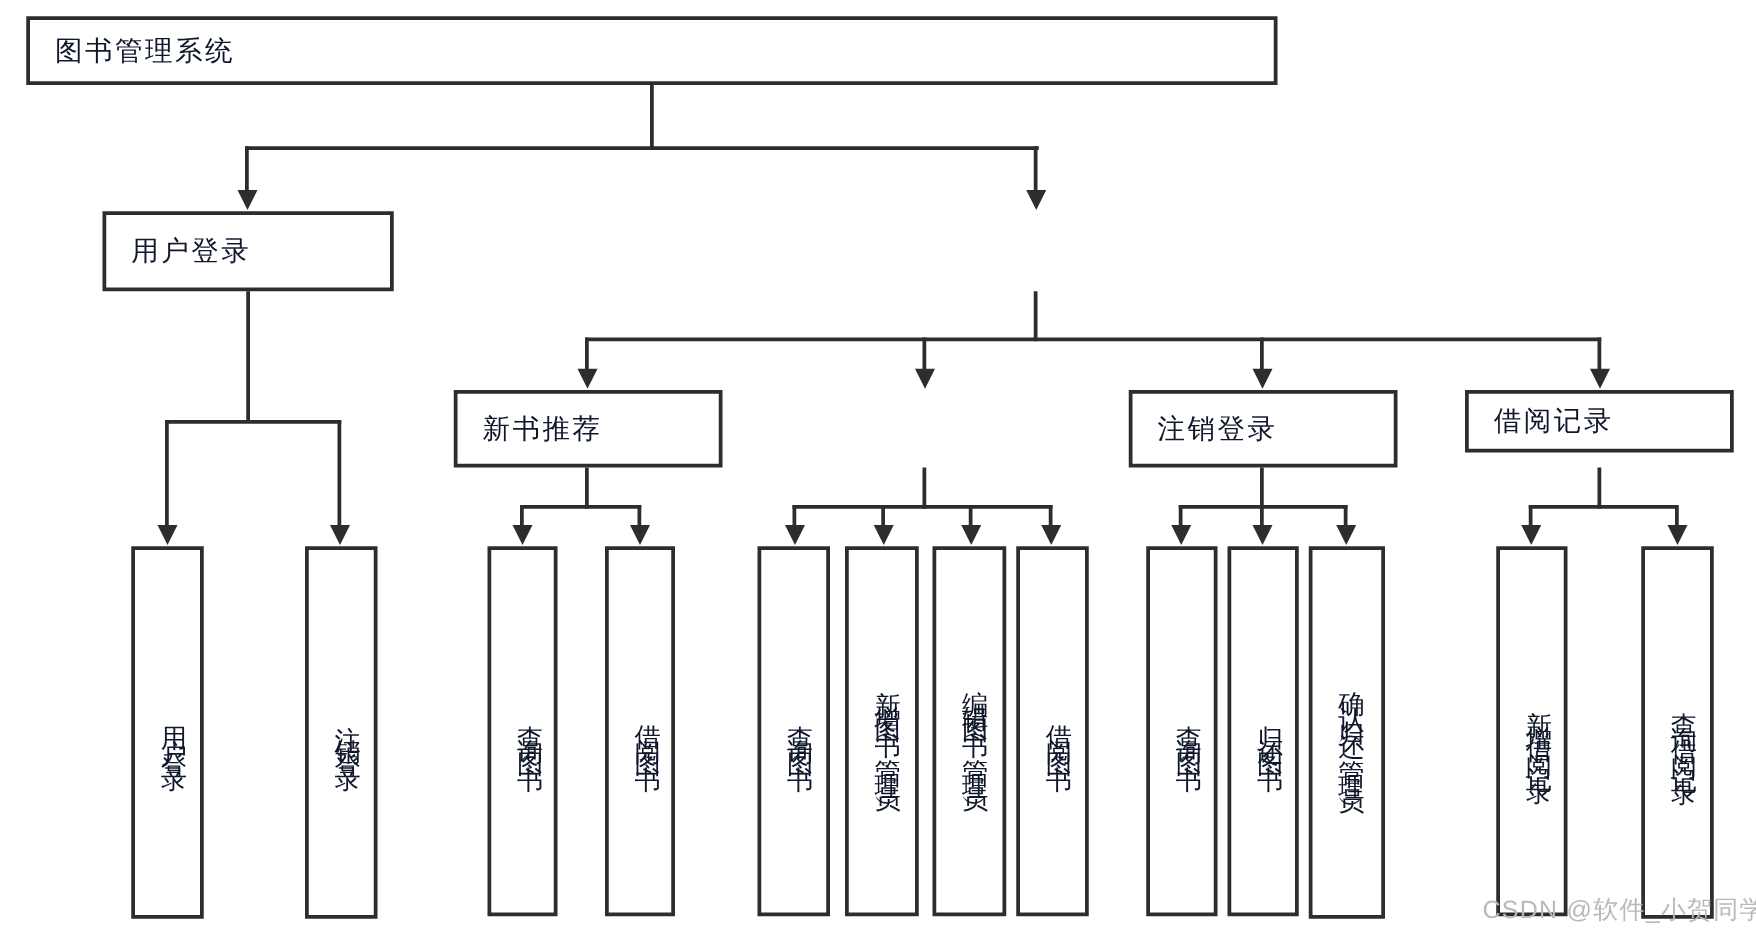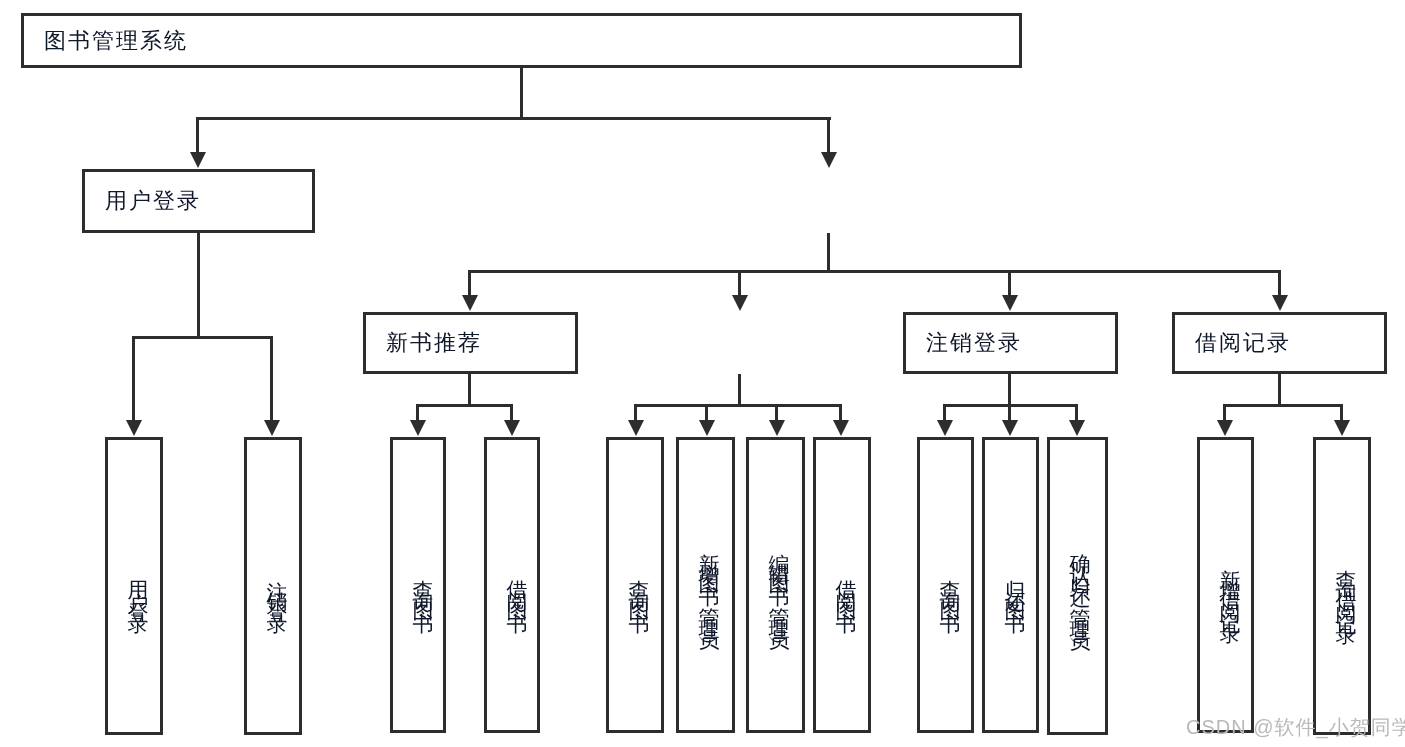--- a/index.html
+++ b/index.html
@@ -88,21 +88,21 @@
   <div class="ahead" style="left:1002px; top:295px;"></div>
   <div class="vline" style="left:1278px; top:270px; height:28px;"></div>
   <div class="ahead" style="left:1272px; top:295px;"></div>
 
   <div class="box hbox" style="left:363px; top:312px; width:215px; height:62px;">
     <span>新书推荐</span>
   </div>
   <div class="box hbox" style="left:903px; top:312px; width:215px; height:62px;">
     <span>注销登录</span>
   </div>
-  <div class="box hbox" style="left:1172px; top:312px; width:215px; height:62px;">
+  <div class="box hbox" style="left:1172px; top:312px; width:215px; height:50px;">
     <span>借阅记录</span>
   </div>
 
   <div class="vline" style="left:468px; top:374px; height:33px;"></div>
   <div class="hline" style="left:416px; top:404px; width:97px;"></div>
   <div class="vline" style="left:416px; top:404px; height:19px;"></div>
   <div class="ahead" style="left:410px; top:420px;"></div>
   <div class="vline" style="left:510px; top:404px; height:19px;"></div>
   <div class="ahead" style="left:504px; top:420px;"></div>
 

